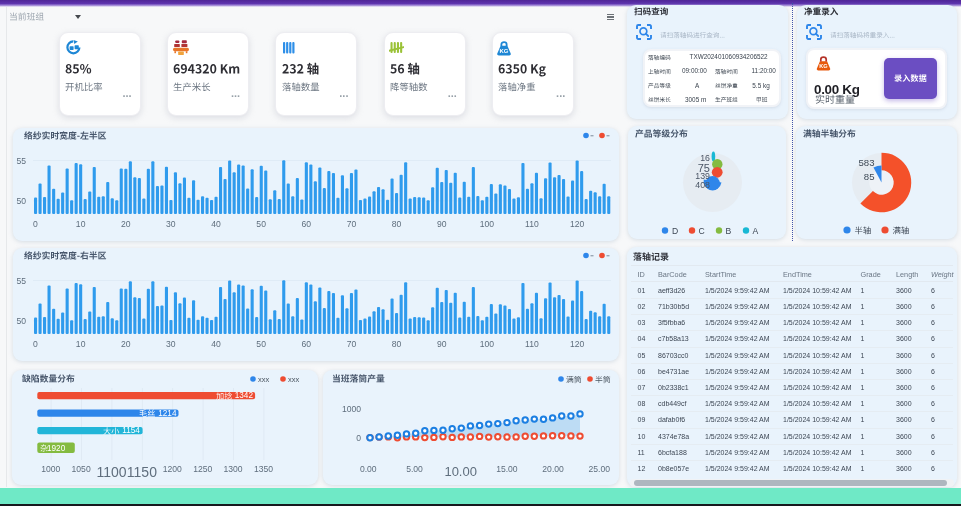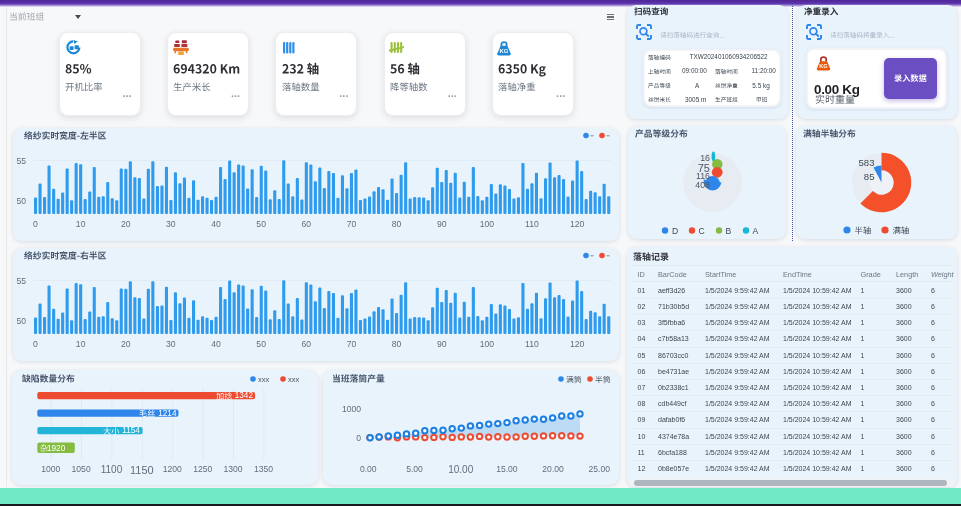--- a/index.html
+++ b/index.html
@@ -432,22 +432,22 @@
 <div style="position:absolute;top:426.40000000000003px;font-size:8.2px;color:#fff;font-weight:normal;white-space:nowrap;left:122.26px;">1154</div>
 <svg style="position:absolute;left:103.4px;top:425.6px;overflow:visible" width="18" height="11">
     <path transform="translate(0,8.2) scale(0.008200,-0.008200)" d="M461 839C460 760 461 659 446 553H62V476H433C393 286 293 92 43 -16C64 -32 88 -59 100 -78C344 34 452 226 501 419C579 191 708 14 902 -78C915 -56 939 -25 958 -8C764 73 633 255 563 476H942V553H526C540 658 541 758 542 839Z M1464 826V24C1464 4 1456 -2 1436 -3C1415 -4 1343 -5 1270 -2C1282 -23 1296 -59 1301 -80C1395 -81 1457 -79 1494 -66C1530 -54 1545 -31 1545 24V826ZM1705 571C1791 427 1872 240 1895 121L1976 154C1950 274 1865 458 1777 598ZM1202 591C1177 457 1121 284 1032 178C1053 169 1086 151 1103 138C1194 249 1253 430 1286 577Z" fill="#fff"></path>
   </svg>
 <svg style="position:absolute;left:40.0px;top:443.1px;overflow:visible" width="10" height="11">
     <path transform="translate(0,8.2) scale(0.008200,-0.008200)" d="M263 211C218 139 141 71 64 28C82 15 111 -12 125 -26C201 25 286 105 338 188ZM637 179C708 121 791 37 830 -17L896 21C855 76 769 157 700 213ZM386 840C381 798 375 759 366 722H102V650H342C299 555 218 483 47 441C62 426 82 398 89 379C287 433 377 526 422 650H647V508C647 432 669 411 746 411C762 411 842 411 858 411C924 411 945 441 952 567C932 572 900 584 885 596C882 494 877 481 850 481C833 481 769 481 755 481C727 481 722 485 722 509V722H443C452 759 457 799 462 840ZM70 337V266H456V11C456 -2 451 -6 435 -7C419 -8 364 -8 307 -6C317 -27 329 -57 333 -78C411 -78 462 -77 493 -66C525 -54 535 -33 535 10V266H926V337H535V430H456V337Z" fill="#fff"></path>
   </svg>
 <div style="position:absolute;top:443.8px;font-size:8.2px;color:#fff;font-weight:normal;white-space:nowrap;left:47px;">1920</div>
 <div style="position:absolute;top:463.5px;font-size:8.6px;color:#5f6e7d;font-weight:normal;white-space:nowrap;left:-49.3px;width:200px;text-align:center;">1000</div>
 <div style="position:absolute;top:463.5px;font-size:8.6px;color:#5f6e7d;font-weight:normal;white-space:nowrap;left:-18.900000000000006px;width:200px;text-align:center;">1050</div>
-<div style="position:absolute;top:463.5px;font-size:10px;color:#5f6e7d;font-weight:normal;white-space:nowrap;left:11.5px;width:200px;text-align:center;">1100</div>
-<div style="position:absolute;top:463.5px;font-size:11px;color:#5f6e7d;font-weight:normal;white-space:nowrap;left:41.89999999999998px;width:200px;text-align:center;">1150</div>
+<div style="position:absolute;top:463.5px;font-size:14px;color:#5f6e7d;font-weight:normal;white-space:nowrap;left:11.5px;width:200px;text-align:center;">1100</div>
+<div style="position:absolute;top:463.5px;font-size:14px;color:#5f6e7d;font-weight:normal;white-space:nowrap;left:41.89999999999998px;width:200px;text-align:center;">1150</div>
 <div style="position:absolute;top:463.5px;font-size:8.6px;color:#5f6e7d;font-weight:normal;white-space:nowrap;left:72.30000000000001px;width:200px;text-align:center;">1200</div>
 <div style="position:absolute;top:463.5px;font-size:8.6px;color:#5f6e7d;font-weight:normal;white-space:nowrap;left:102.69999999999999px;width:200px;text-align:center;">1250</div>
 <div style="position:absolute;top:463.5px;font-size:8.6px;color:#5f6e7d;font-weight:normal;white-space:nowrap;left:133.09999999999997px;width:200px;text-align:center;">1300</div>
 <div style="position:absolute;top:463.5px;font-size:8.6px;color:#5f6e7d;font-weight:normal;white-space:nowrap;left:163.5px;width:200px;text-align:center;">1350</div>
 <div style="position:absolute;left:323px;top:370px;width:296px;height:115px;background:#e9f3fc;border-radius:9px;box-shadow:0 1px 4px rgba(150,168,190,.35);"></div>
 <svg style="position:absolute;left:332.0px;top:373.2px;overflow:visible" width="55" height="12">
     <path transform="translate(0,8.8) scale(0.008800,-0.008800)" d="M106 768C155 697 204 599 223 535L339 584C317 648 268 741 215 810ZM770 820C746 740 699 637 659 569L765 531C808 595 860 690 904 780ZM107 71V-48H759V-89H887V503H566V850H434V503H129V382H759V290H164V175H759V71Z M1506 850V415C1506 244 1485 94 1322 -5C1345 -23 1381 -65 1396 -90C1587 27 1612 209 1612 414V850ZM1361 644C1360 507 1354 382 1314 306L1397 245C1450 341 1454 487 1456 633ZM1645 432V325H1732V53H1574V-58H1969V53H1846V325H1942V432H1846V680H1954V788H1633V680H1732V432ZM1018 98 1039 -13C1126 7 1236 33 1340 58L1328 164L1238 144V354H1315V461H1238V678H1326V787H1036V678H1128V461H1046V354H1128V120Z M2048 4 2133 -89C2197 -17 2263 67 2320 143L2250 231C2183 146 2103 57 2048 4ZM2093 559C2147 528 2226 481 2263 452L2335 543C2294 570 2214 613 2162 640ZM2030 362C2086 330 2162 282 2199 251L2272 342C2233 372 2153 416 2100 443ZM2496 646C2451 575 2373 487 2273 420C2299 405 2337 372 2356 348C2389 373 2419 400 2447 427C2474 406 2502 386 2533 366C2451 330 2361 303 2274 286C2295 263 2321 218 2332 191L2372 201V-88H2486V-48H2753V-88H2871V218L2913 207C2930 235 2961 280 2986 303C2907 319 2826 342 2751 372C2816 419 2872 474 2912 537L2836 584L2818 578H2579L2611 623ZM2486 44V134H2753V44ZM2528 491H2735C2707 466 2675 443 2639 421C2597 443 2559 467 2528 491ZM2846 225H2451C2517 247 2582 273 2642 305C2708 273 2777 246 2846 225ZM2055 794V688H2265V623H2382V688H2612V623H2729V688H2945V794H2729V850H2612V794H2382V850H2265V794Z M3279 432V346H3724V432ZM3583 858C3563 799 3531 741 3492 692V777H3272L3292 827L3175 858C3143 767 3087 674 3023 615C3048 602 3088 576 3114 557V-89H3232V482H3775V39C3775 25 3770 20 3753 19C3738 18 3682 18 3633 21C3651 -7 3673 -56 3679 -88C3753 -88 3806 -85 3844 -67C3882 -49 3895 -18 3895 38V582H3757L3838 615C3828 633 3813 655 3796 677H3952V777H3676C3684 794 3691 812 3697 829ZM3155 582C3177 610 3199 642 3220 677H3227C3247 645 3268 609 3279 582ZM3508 582H3308L3384 617C3377 634 3365 655 3351 677H3479C3464 660 3448 644 3432 631C3452 619 3484 599 3508 582ZM3550 582C3575 609 3599 641 3622 677H3660C3685 646 3710 610 3725 582ZM3313 291V-24H3420V34H3686V291ZM3420 204H3578V120H3420Z M4403 824C4419 801 4435 773 4448 746H4102V632H4332L4246 595C4272 558 4301 510 4317 472H4111V333C4111 231 4103 87 4024 -16C4051 -31 4105 -78 4125 -102C4218 17 4237 205 4237 331V355H4936V472H4724L4807 589L4672 631C4656 583 4626 518 4599 472H4367L4436 503C4421 540 4388 592 4357 632H4915V746H4590C4577 778 4552 822 4527 854Z M5288 666H5704V632H5288ZM5288 758H5704V724H5288ZM5173 819V571H5825V819ZM5046 541V455H5957V541ZM5267 267H5441V232H5267ZM5557 267H5732V232H5557ZM5267 362H5441V327H5267ZM5557 362H5732V327H5557ZM5044 22V-65H5959V22H5557V59H5869V135H5557V168H5850V425H5155V168H5441V135H5134V59H5441V22Z" fill="#47566b"></path>
   </svg>
 <svg style="position:absolute;left:557px;top:374px" width="62" height="12" viewBox="0 0 62 12">
     <circle cx="4" cy="5" r="2.8" fill="#2e86ea"></circle>
@@ -503,21 +503,21 @@
     <circle cx="220.5" cy="49.2" r="2.7" fill="#fff" stroke="#1c7fe2" stroke-width="2"></circle>
     <circle cx="229.6" cy="47.9" r="2.7" fill="#fff" stroke="#1c7fe2" stroke-width="2"></circle>
     <circle cx="238.7" cy="46.0" r="2.7" fill="#fff" stroke="#1c7fe2" stroke-width="2"></circle>
     <circle cx="247.9" cy="46.0" r="2.7" fill="#fff" stroke="#1c7fe2" stroke-width="2"></circle>
     <circle cx="257.0" cy="43.9" r="2.7" fill="#fff" stroke="#1c7fe2" stroke-width="2"></circle>
   </svg>
 <div style="position:absolute;top:403.5px;font-size:8.6px;color:#5f6e7d;font-weight:normal;white-space:nowrap;left:161px;width:200px;text-align:right;">1000</div>
 <div style="position:absolute;top:432.5px;font-size:8.6px;color:#5f6e7d;font-weight:normal;white-space:nowrap;left:161px;width:200px;text-align:right;">0</div>
 <div style="position:absolute;top:463.5px;font-size:8.6px;color:#5f6e7d;font-weight:normal;white-space:nowrap;left:268.3px;width:200px;text-align:center;">0.00</div>
 <div style="position:absolute;top:463.5px;font-size:8.6px;color:#5f6e7d;font-weight:normal;white-space:nowrap;left:314.5px;width:200px;text-align:center;">5.00</div>
-<div style="position:absolute;top:463.5px;font-size:10px;color:#5f6e7d;font-weight:normal;white-space:nowrap;left:360.70000000000005px;width:200px;text-align:center;">10.00</div>
+<div style="position:absolute;top:463.5px;font-size:13px;color:#5f6e7d;font-weight:normal;white-space:nowrap;left:360.70000000000005px;width:200px;text-align:center;">10.00</div>
 <div style="position:absolute;top:463.5px;font-size:8.6px;color:#5f6e7d;font-weight:normal;white-space:nowrap;left:406.90000000000003px;width:200px;text-align:center;">15.00</div>
 <div style="position:absolute;top:463.5px;font-size:8.6px;color:#5f6e7d;font-weight:normal;white-space:nowrap;left:453.1px;width:200px;text-align:center;">20.00</div>
 <div style="position:absolute;top:463.5px;font-size:8.6px;color:#5f6e7d;font-weight:normal;white-space:nowrap;left:499.29999999999995px;width:200px;text-align:center;">25.00</div>
 <div style="position:absolute;left:627px;top:5px;width:161px;height:114px;background:#e9f3fc;border-radius:9px;box-shadow:0 1px 4px rgba(150,168,190,.35);"></div>
 <svg style="position:absolute;left:634.2px;top:6.1px;overflow:visible" width="36" height="12">
     <path transform="translate(0,8.6) scale(0.008600,-0.008600)" d="M174 844V666H41V555H174V376L28 345L59 230L174 258V40C174 26 169 21 155 21C142 21 100 20 60 22C75 -8 90 -57 94 -87C165 -87 213 -84 247 -66C280 -48 291 -18 291 39V287L419 320L404 430L291 403V555H404V666H291V844ZM423 759V649H806V445H447V327H806V87H416V-24H806V-81H921V759Z M1419 218V112H1776V218ZM1487 652C1480 543 1465 402 1451 315H1483L1828 314C1813 131 1794 52 1772 31C1762 20 1752 18 1736 18C1717 18 1678 18 1637 22C1654 -7 1667 -53 1669 -85C1717 -87 1761 -86 1789 -83C1822 -79 1845 -69 1869 -42C1904 -4 1926 104 1946 369C1948 383 1950 416 1950 416H1839C1854 541 1869 683 1876 795L1792 803L1773 798H1439V690H1753C1746 608 1736 507 1725 416H1576C1585 489 1593 573 1599 645ZM1043 805V697H1150C1125 564 1084 441 1021 358C1037 323 1059 247 1063 216C1077 233 1091 252 1104 272V-42H1205V33H1382V494H1208C1230 559 1248 628 1262 697H1404V805ZM1205 389H1279V137H1205Z M2324 220H2662V169H2324ZM2324 346H2662V296H2324ZM2061 44V-61H2940V44ZM2437 850V738H2053V634H2321C2244 557 2135 491 2024 455C2049 432 2084 388 2101 360C2136 374 2171 391 2205 410V90H2788V417C2823 397 2859 381 2896 367C2912 397 2948 442 2974 465C2861 499 2749 560 2669 634H2949V738H2556V850ZM2230 425C2309 474 2380 535 2437 605V454H2556V606C2616 535 2691 473 2773 425Z M3083 764C3132 713 3195 642 3224 596L3311 674C3281 719 3214 785 3165 832ZM3034 542V427H3154V126C3154 80 3124 45 3102 30C3122 7 3151 -44 3161 -72C3178 -48 3211 -19 3393 123C3381 146 3362 193 3354 225L3270 161V542ZM3487 850C3447 730 3375 609 3295 535C3323 516 3373 475 3395 453L3407 466V57H3516V112H3745V526H3455C3472 549 3488 573 3504 599H3829C3819 228 3807 79 3779 47C3768 33 3757 28 3739 28C3715 28 3665 29 3610 34C3630 1 3646 -50 3648 -82C3702 -84 3758 -85 3793 -79C3832 -73 3858 -61 3884 -23C3923 29 3935 191 3947 651C3948 666 3948 707 3948 707H3563C3580 743 3596 780 3609 817ZM3640 273V208H3516V273ZM3640 364H3516V431H3640Z" fill="#32343c"></path>
   </svg>
 <svg style="position:absolute;left:635.5px;top:24px" width="16" height="16" viewBox="0 0 16 16">
     <path d="M1,5 V2.2 A1.2,1.2 0 0 1 2.2,1 H5" fill="none" stroke="#2e86ea" stroke-width="1.9"></path>
     <path d="M11,1 H13.8 A1.2,1.2 0 0 1 15,2.2 V5" fill="none" stroke="#2e86ea" stroke-width="1.9"></path>
@@ -596,21 +596,21 @@
 <svg style="position:absolute;left:628px;top:126px" width="158" height="113" viewBox="0 0 158 113">
     <circle cx="84.5" cy="56.5" r="29.5" fill="#e6ecf2"></circle>
     <ellipse cx="85.4" cy="30.5" rx="1.8" ry="5" fill="#18b8d4"></ellipse>
     <circle cx="89.3" cy="38.2" r="5.2" fill="#84bb40"></circle>
     <circle cx="89.2" cy="46.3" r="5.4" fill="#ee4c32"></circle>
     <circle cx="84.6" cy="57.3" r="7.2" fill="#2e86ea"></circle>
     <path d="M84.6,55.0 L93.5,56.6 A9.0,9.0 0 0 1 75.7,53.4 Z" fill="#2e86ea"></path>
   </svg>
 <div style="position:absolute;top:153.4px;font-size:8.8px;color:#4a5565;font-weight:normal;white-space:nowrap;left:510px;width:200px;text-align:right;">16</div>
 <div style="position:absolute;top:162.4px;font-size:11px;color:#4a5565;font-weight:normal;white-space:nowrap;left:510px;width:200px;text-align:right;">75</div>
-<div style="position:absolute;top:171.4px;font-size:8.8px;color:#4a5565;font-weight:normal;white-space:nowrap;left:510px;width:200px;text-align:right;">116</div>
+<div style="position:absolute;top:171.4px;font-size:8.8px;color:#4a5565;font-weight:normal;white-space:nowrap;left:510px;width:200px;text-align:right;">139</div>
 <div style="position:absolute;top:180.4px;font-size:8.8px;color:#4a5565;font-weight:normal;white-space:nowrap;left:510px;width:200px;text-align:right;">408</div>
 <svg style="position:absolute;left:661px;top:226px" width="9" height="9">
     <circle cx="4" cy="4.5" r="3.2" fill="#2e86ea"></circle>
   </svg>
 <div style="position:absolute;top:226px;font-size:8.6px;color:#3d4754;font-weight:normal;white-space:nowrap;left:672px;">D</div>
 <svg style="position:absolute;left:687.5px;top:226px" width="9" height="9">
     <circle cx="4" cy="4.5" r="3.2" fill="#ee4c32"></circle>
   </svg>
 <div style="position:absolute;top:226px;font-size:8.6px;color:#3d4754;font-weight:normal;white-space:nowrap;left:698.5px;">C</div>
 <svg style="position:absolute;left:714.5px;top:226px" width="9" height="9">

